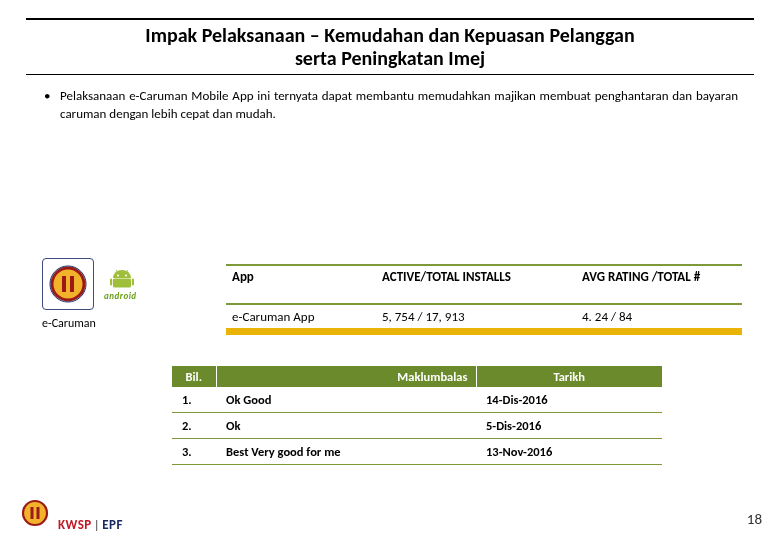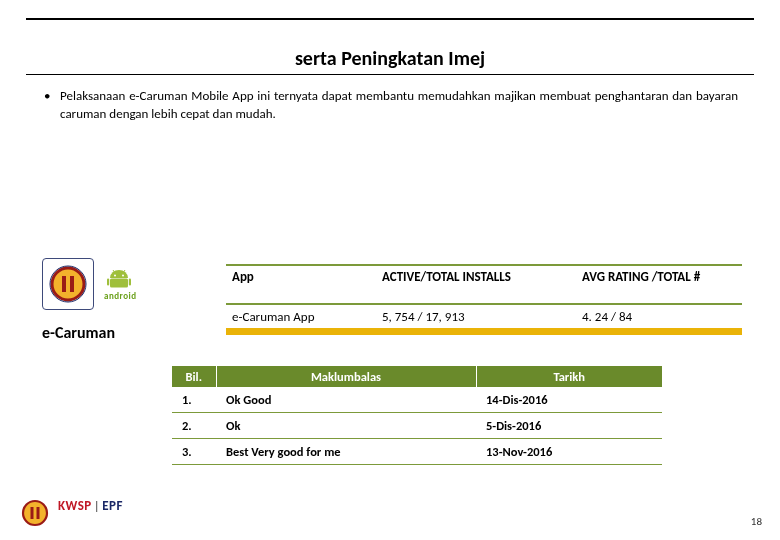--- a/index.html
+++ b/index.html
@@ -49,26 +49,26 @@
     display: flex; align-items: center; gap: 10px;
   }
   .app-icon {
     width: 52px; height: 52px;
     border: 1px solid #3e4a7a;
     border-radius: 4px;
     background: #fff;
     display:flex; align-items:center; justify-content:center;
   }
   .app-icon svg { width: 40px; height: 40px; }
-  .android-mark { display:flex; flex-direction:column; align-items:flex-start; }
+  .android-mark { display:flex; flex-direction:column; align-items:flex-end;font-style:italic; }
   .android-mark svg { width: 30px; height: 22px; }
   .android-label { font-size: 9px; color:#6aa01a; letter-spacing: 0.5px; font-weight:600; }
   .app-caption {
-    position:absolute; left:42px; top: 323px;
-    font-size: 16px; font-weight: 700;
+    position:absolute; left:42px; top: 316px;
+    font-size: 12px; font-weight: 400;
   }
   .stats-table {
     position:absolute; left: 226px; top: 264px;
     width: 516px;
     border-collapse: collapse;
     font-size: 13px;
   }
   .stats-table th {
     text-align: left; font-weight: 700;
     border-top: 2px solid #7c9a3a;
@@ -95,43 +95,43 @@
     border-right: 1px solid #fff;
   }
   .feedback-table th:last-child{ border-right:none; }
   .feedback-table td {
     padding: 5px 10px;
     border-bottom: 1px solid #7c9a3a;
     font-weight: 700;
   }
   .feedback-table td:first-child { text-align:left; width:44px; }
   .feedback-table th:nth-child(1){ width:44px; }
-  .feedback-table th:nth-child(2){ width: 260px; }
+  .feedback-table th:nth-child(2){ width: 260px; text-align: right; }
   .footer-logo {
     position:absolute; left: 20px; bottom: 8px;
-    display:flex; align-items:flex-start; gap:8px;
+    display:flex; align-items:flex-end; gap:8px;
   }
   .footer-logo .crest svg { width:30px; height:30px; }
   .footer-logo .org {
     font-size: 13px; font-weight:700; letter-spacing:0.5px;
   }
   .footer-logo .org .k { color:#c01825; }
   .footer-logo .org .sep { color:#333; padding:0 2px; font-weight:400; }
   .footer-logo .org .e { color:#1a2766; }
   .page-num {
     position:absolute; right: 18px; bottom: 12px;
-    font-size: 11px; color:#333;text-align:right;
+    font-size: 15px; color:#333;text-align:right;
   }
 </style>
 </head>
 <body>
 
 <div class="hr-top"></div>
 <div class="title">
-  <br>
+  <span>Impak Pelaksanaan – Kemudahan dan Kepuasan Pelanggan</span><br>
   <span>serta Peningkatan Imej</span>
 </div>
 <div class="hr-mid"></div>
 
 <div class="body-area">
   <ul class="bullets">
     <li>Pelaksanaan e-Caruman Mobile App ini ternyata dapat membantu memudahkan majikan membuat penghantaran dan bayaran caruman dengan lebih cepat dan mudah.</li>
   </ul>
 </div>
 

